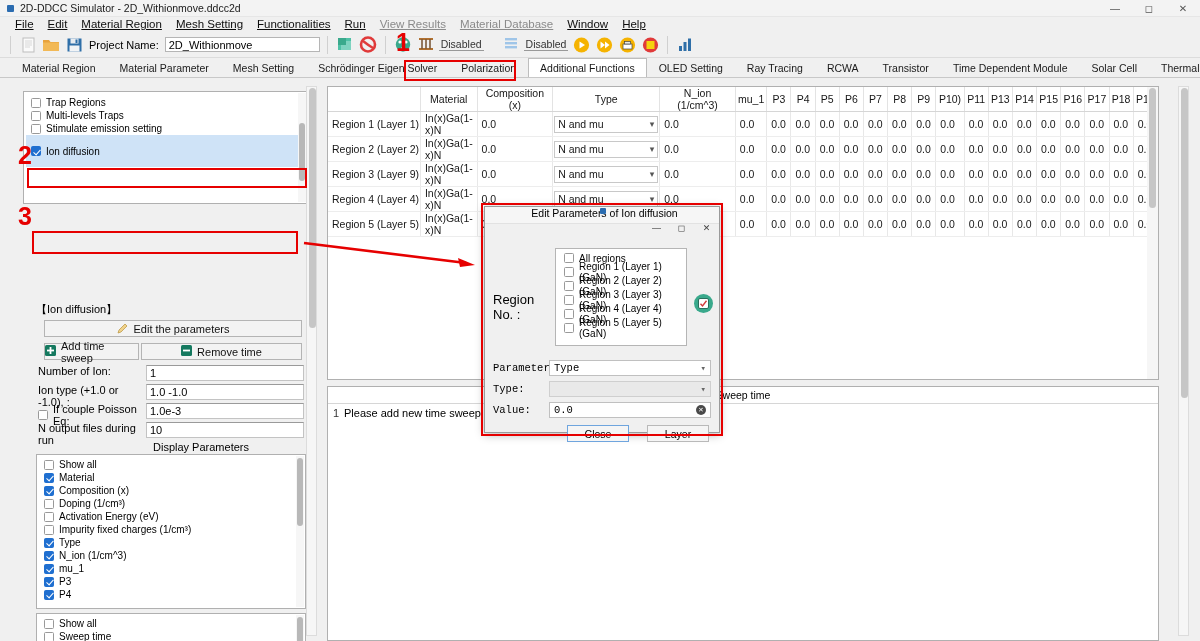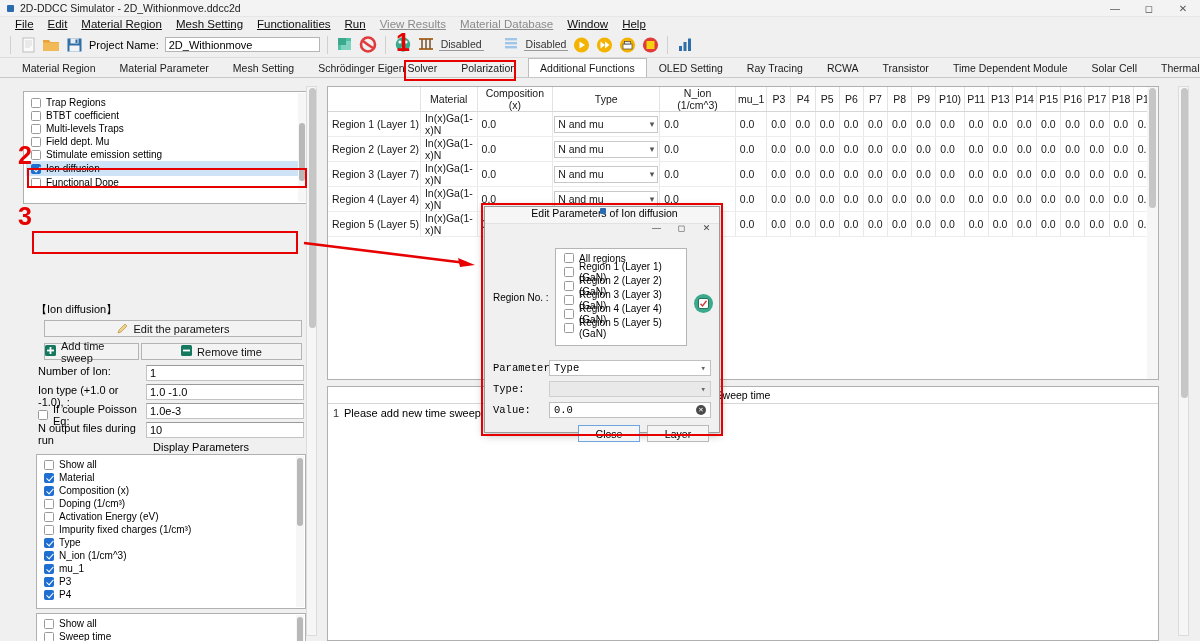--- a/index.html
+++ b/index.html
@@ -142,21 +142,21 @@
     height:17px; background:#f6f6f6; display:flex; align-items:center;
     padding-left:5px; font-size:10.5px; border-bottom:1px solid #e2e2e2;flex-direction:column;
   }
   .dlg-title .dot{ width:8px;height:8px;margin-right:4px;position:relative; }
   .dlg-title .dot:before{ content:"";position:absolute;left:1px;top:1px;width:6px;height:6px;
     background:#2b6cb0;border-radius:1px; }
   .dlg-ctrls{ margin-left:auto; display:flex; }
   .dlg-ctrl{ width:25px;height:17px;display:flex;align-items:center;justify-content:center;
     font-size:9px;color:#444; }
   .dlg-body{ padding:6px 8px 0 8px; position:relative; }
-  .region-label{ font-size:10px; position:absolute; left:8px; top:68px; width:60px; }
+  .region-label{ font-size:13px; position:absolute; left:8px; top:68px; width:60px; }
   .region-list{
     margin-left:62px; width:132px; height:98px; background:#fff; border:1px solid #b5b5b5;
     padding:2px 0 0 3px;
   }
   .region-list .lst-row{ height:14px; }
   .green-btn{
     position:absolute; right:6px; top:70px; width:19px;height:19px;border-radius:50%;
     background:#3aa98c; display:flex;align-items:center;justify-content:center;
   }
   .dlg-frow{ display:flex; align-items:center; margin:0 0 5px 0;font-family:Liberation Mono, monospace; }
@@ -168,21 +168,21 @@
   .dlg-sel.grey{ background:#e9e9e9; border-color:#cfcfcf; }
   .dlg-sel .chev{ margin-left:auto; color:#666; font-size:9px; }
   .dlg-val{
     flex:1; height:16px; background:#fff; border:1px solid #c0c0c0;
     display:flex; align-items:center; padding:0 4px; font-size:10.5px;
   }
   .clearx{
     margin-left:auto; width:10px;height:10px;border-radius:50%;background:#4a4a4a;
     color:#fff;font-size:8px;display:flex;align-items:center;justify-content:center;line-height:1;
   }
-  .dlg-btns{ display:flex; justify-content:flex-end; gap:7px; padding:2px 2px 0 0; }
+  .dlg-btns{ display:flex; justify-content:flex-end; gap:18px; padding:2px 2px 0 0; }
   .dlg-btn{
     width:62px;height:17px; background:#f5f5f5; border:1px solid #b9b9b9;
     font-size:10.5px; display:flex;align-items:center;justify-content:center;
     font-family:"Liberation Sans",sans-serif;
   }
   .dlg-btn.def{ border-color:#6fa5de; }
 
   
   .anno-box{ position:absolute; border:2.5px solid #e60000; z-index:60; pointer-events:none; }
   .anno-num{
@@ -347,41 +347,29 @@
   <div class="leftpanel">
 
     <div class="listbox" style="position:absolute;left:15px;top:5px;width:285px;height:113px;">
       <div style="padding:4px 0 0 2px">
         <div class="lst-row">
             <span class="cb"></span>
             <span>Trap Regions</span>
           </div>
         <div class="lst-row">
             <span class="cb"></span>
-            <span>BTBT coefficient</span>
-          </div>
-        <div class="lst-row">
-            <span class="cb"></span>
             <span>Multi-levels Traps</span>
-          </div>
-        <div class="lst-row">
-            <span class="cb"></span>
-            <span>Field dept. Mu</span>
           </div>
         <div class="lst-row">
             <span class="cb"></span>
             <span>Stimulate emission setting</span>
           </div>
-        <div class="lst-row sel" style="height:15px">
+        <div class="lst-row sel" style="height:32px">
             <span class="cb on"></span>
             <span>Ion diffusion</span>
-          </div>
-        <div class="lst-row">
-            <span class="cb"></span>
-            <span>Functional Dope</span>
           </div>
       </div>
       <div class="sbar">
         <div class="thumb" style="top:30px;height:58px"></div>
       </div>
     </div>
 
     <div class="group-title" style="position:absolute;left:22px;top:212px;">【Ion diffusion】</div>
 
     <div class="btn" style="position:absolute;left:36px;top:234px;width:258px;">
@@ -617,21 +605,21 @@
               <td>0.0</td>
               <td>0.0</td>
               <td>0.0</td>
               <td>0.0</td>
               <td>0.0</td>
               <td>0.0</td>
               <td>0.0</td>
               <td>0.0</td>
             </tr>
             <tr>
-              <td class="rowhdr">Region 3 (Layer 7)</td>
+              <td class="rowhdr">Region 3 (Layer 9)</td>
               <td class="matcell">In(x)Ga(1-x)N</td>
               <td class="compcell">0.0</td>
               <td style="padding: 0px 1px;">
                 <div class="combo">
                   <span>N and mu</span>
                   <span class="chev">▾</span>
                 </div>
               </td>
               <td>0.0</td>
               <td>0.0</td>

